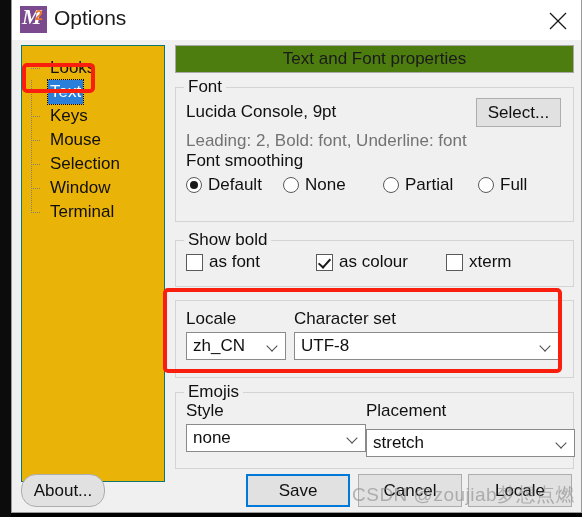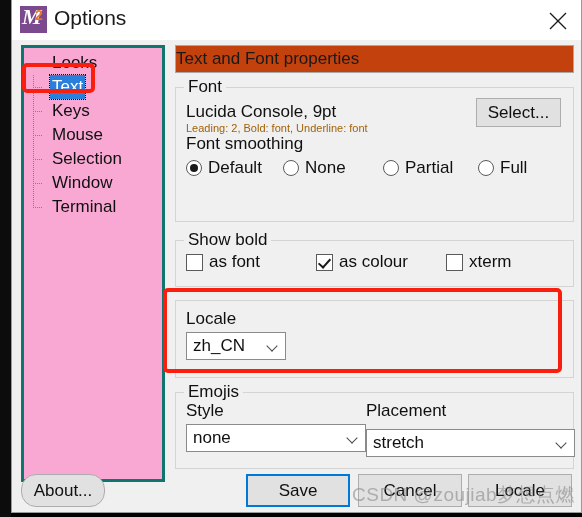--- a/index.html
+++ b/index.html
@@ -63,23 +63,23 @@
     position: absolute; right: 0; top: 0;
     width: 46px; height: 40px;
     cursor: default;
   }
   #close-btn svg { position: absolute; left: 14px; top: 12px; }
 
   
   #tree-panel {
     position: absolute; left: 9px; top: 45px;
     width: 144px; height: 437px;
-    background: #f9a8d4;
-    border: 3px solid #0f766e;
-    padding-top: 3px;
+    background: #eab308;
+    border: 1px solid #0f766e;
+    padding-top: 10px;
     overflow: hidden;
   }
   .tree-item {
     position: relative;
     height: 24px;
     padding-left: 26px;
     font-size: 17px;
     color: #101010;
     line-height: 24px;
     white-space: nowrap;
@@ -105,42 +105,42 @@
     background: #2a7fdb;
     color: #ffffff;
     outline: 1px dotted #000;
   }
 
   
   #content { position: absolute; left: 163px; top: 45px; width: 399px; }
 
   #section-title {
     height: 28px; line-height: 26px;
-    text-align: left;
+    text-align: center;
     font-size: 17px; color: #1a1a1a;
-    background: #c2410c;
+    background: #4d7c0f;
     border: 1px solid #a8a8a8;
   }
 
   .groupbox {
     position: relative;
     border: 1px solid #d4d4d4;
     margin-top: 14px;
   }
   .groupbox > .gb-title {
     position: absolute; left: 8px; top: -11px;
     background: #f0f0f0;
     padding: 0 4px;
     font-size: 17px; color: #101010;
   }
   .gb-body { padding: 14px 10px 8px 10px; }
 
   .row { position: relative; }
   .font-name { font-size: 17px; color: #101010; }
-  .font-detail { font-size: 11px; color: #a16207; }
+  .font-detail { font-size: 17px; color: #737373; margin-top: 9px; }
 
   #select-btn {
     position: absolute; right: 2px; top: -4px;
     width: 85px; height: 29px;
     background: #e1e1e1;
     border: 1px solid #adadad;
     font-size: 17px; color: #101010;
     line-height: 27px; text-align: center;
     cursor: default;
   }
@@ -363,20 +363,27 @@
     <div class="groupbox" style="height:78px; margin-top:13px; border-color:#d4d4d4;">
       <div class="gb-body" style="padding:8px 10px 8px 10px;">
         <div style="display:flex;">
           <div style="width:108px;">
             <div class="field-label">Locale</div>
             <div class="combo" style="width:100px; margin-top:3px;">
               <span class="cval">zh_CN</span>
               <span class="carrow"></span>
             </div>
           </div>
+          <div style="flex:1;">
+            <div class="field-label">Character set</div>
+            <div class="combo" style="width:265px; margin-top:3px;">
+              <span class="cval">UTF-8</span>
+              <span class="carrow"></span>
+            </div>
+          </div>
         </div>
       </div>
     </div>
 
     <div class="groupbox" style="height:77px; margin-top:14px;">
       <div class="gb-title">Emojis</div>
       <div class="gb-body" style="padding:8px 10px 8px 10px;">
         <div style="display:flex;">
           <div style="width:190px;">
             <div class="field-label">Style</div>

